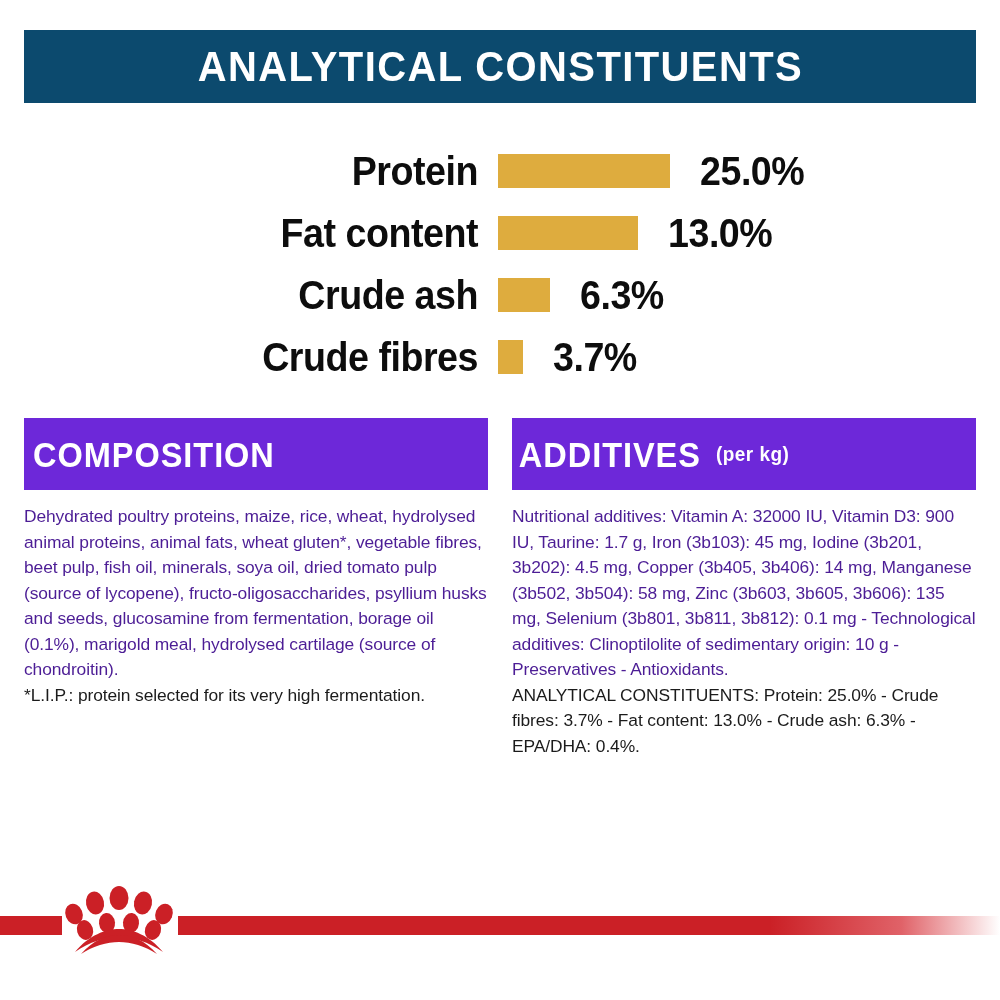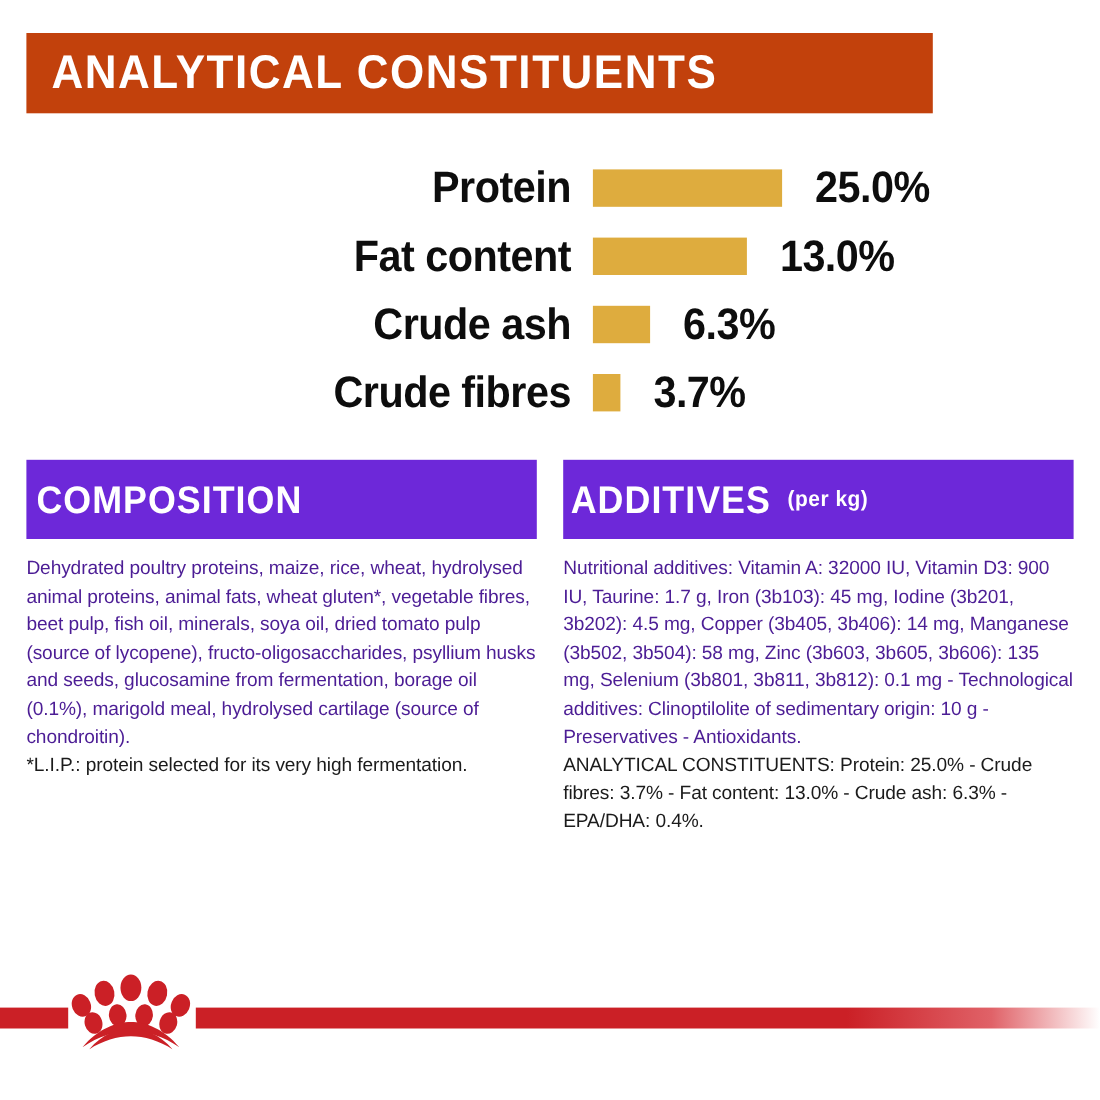--- a/index.html
+++ b/index.html
@@ -15,25 +15,26 @@
     overflow: hidden;
     font-family: "Liberation Sans", sans-serif;
     color: #1a1a1a;
   }
 
   
   .banner {
     position: absolute;
     left: 24px;
     top: 30px;
-    width: 824px;
+    width: 952px;
     height: 73px;
-    background: #c2410c;
-    display: flex;
-    align-items: center;
+    background: #0c4a6e;
+    display: flex;
+    align-items: center;
+    justify-content: center;
   }
   .banner-title {
     color: #ffffff;
     font-family: "Liberation Sans", sans-serif;
     font-weight: bold;
     font-size: 43px;
     letter-spacing: 1.5px;
     transform: scaleX(0.93);
     white-space: nowrap;
     line-height: 1;
@@ -43,21 +44,20 @@
   .chart {
     position: absolute;
     left: 0;
     top: 140px;
     width: 1000px;
   }
   .chart-row {
     display: flex;
     align-items: center;
     height: 62px;
-    padding-left: 41px;
   }
   .chart-label {
     width: 478px;
     text-align: right;
     font-weight: bold;
     font-size: 40px;
     letter-spacing: -0.5px;
     transform: scaleX(0.94);
     transform-origin: right center;
     color: #0d0d0d;

